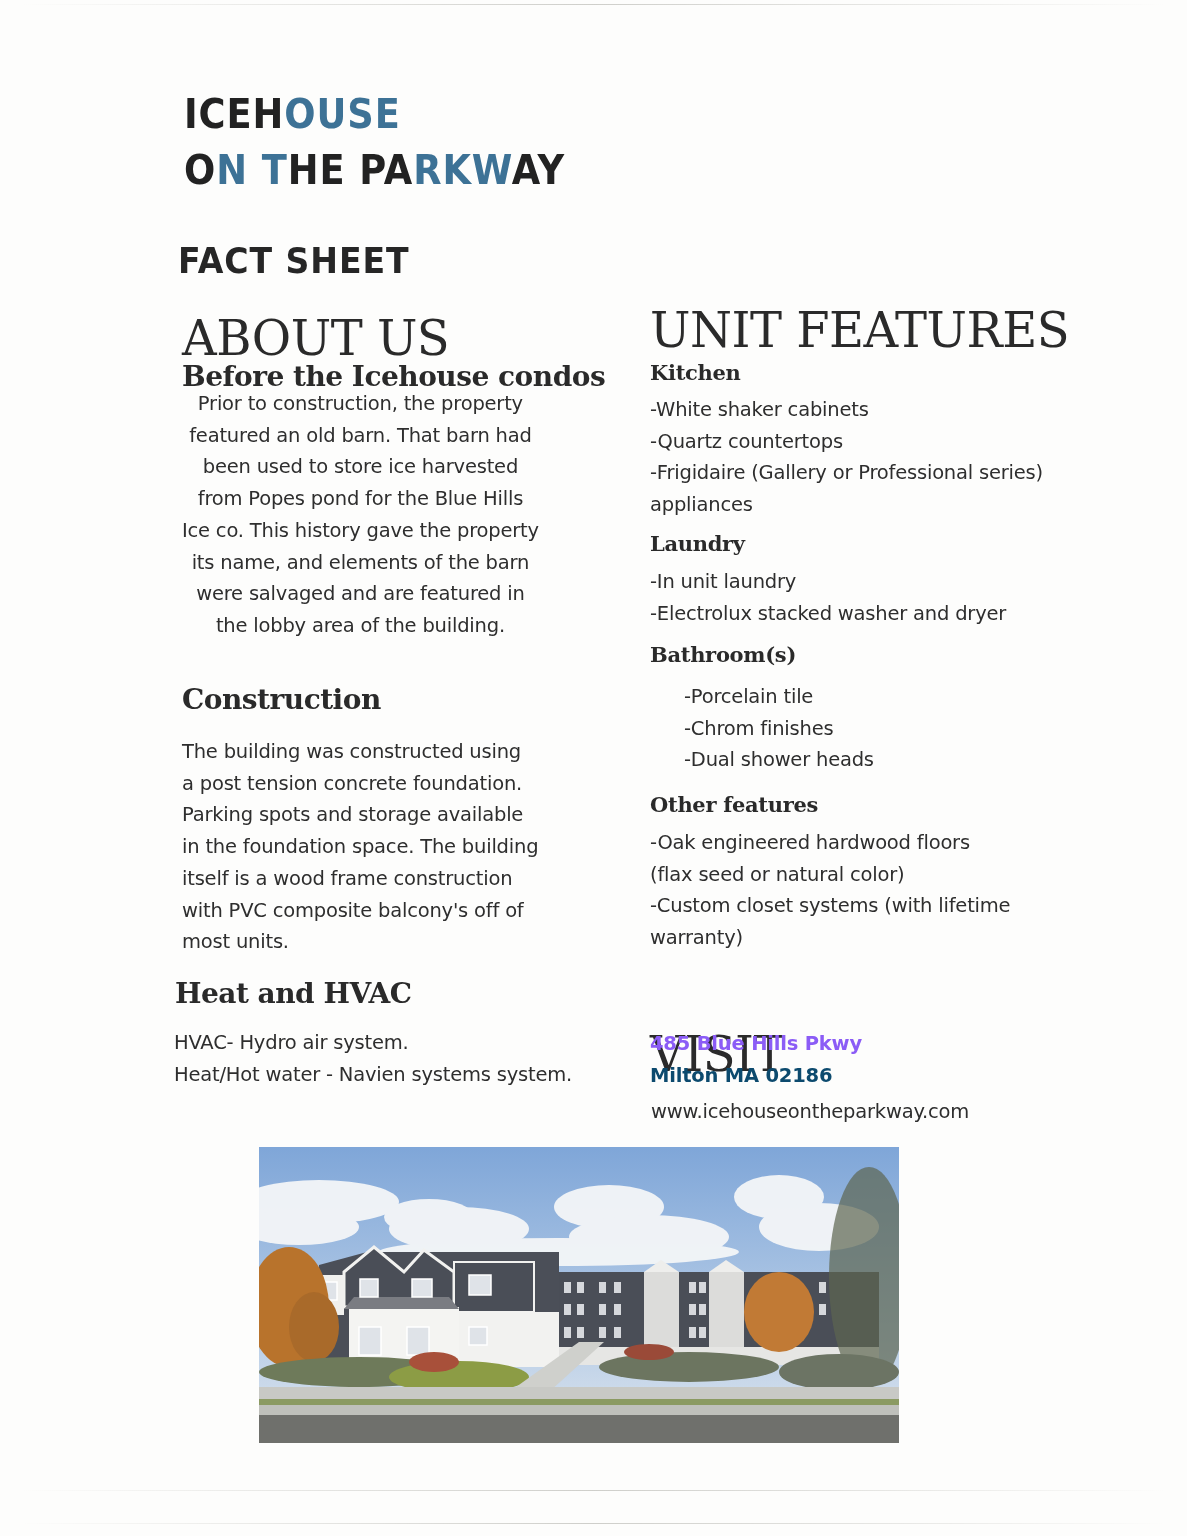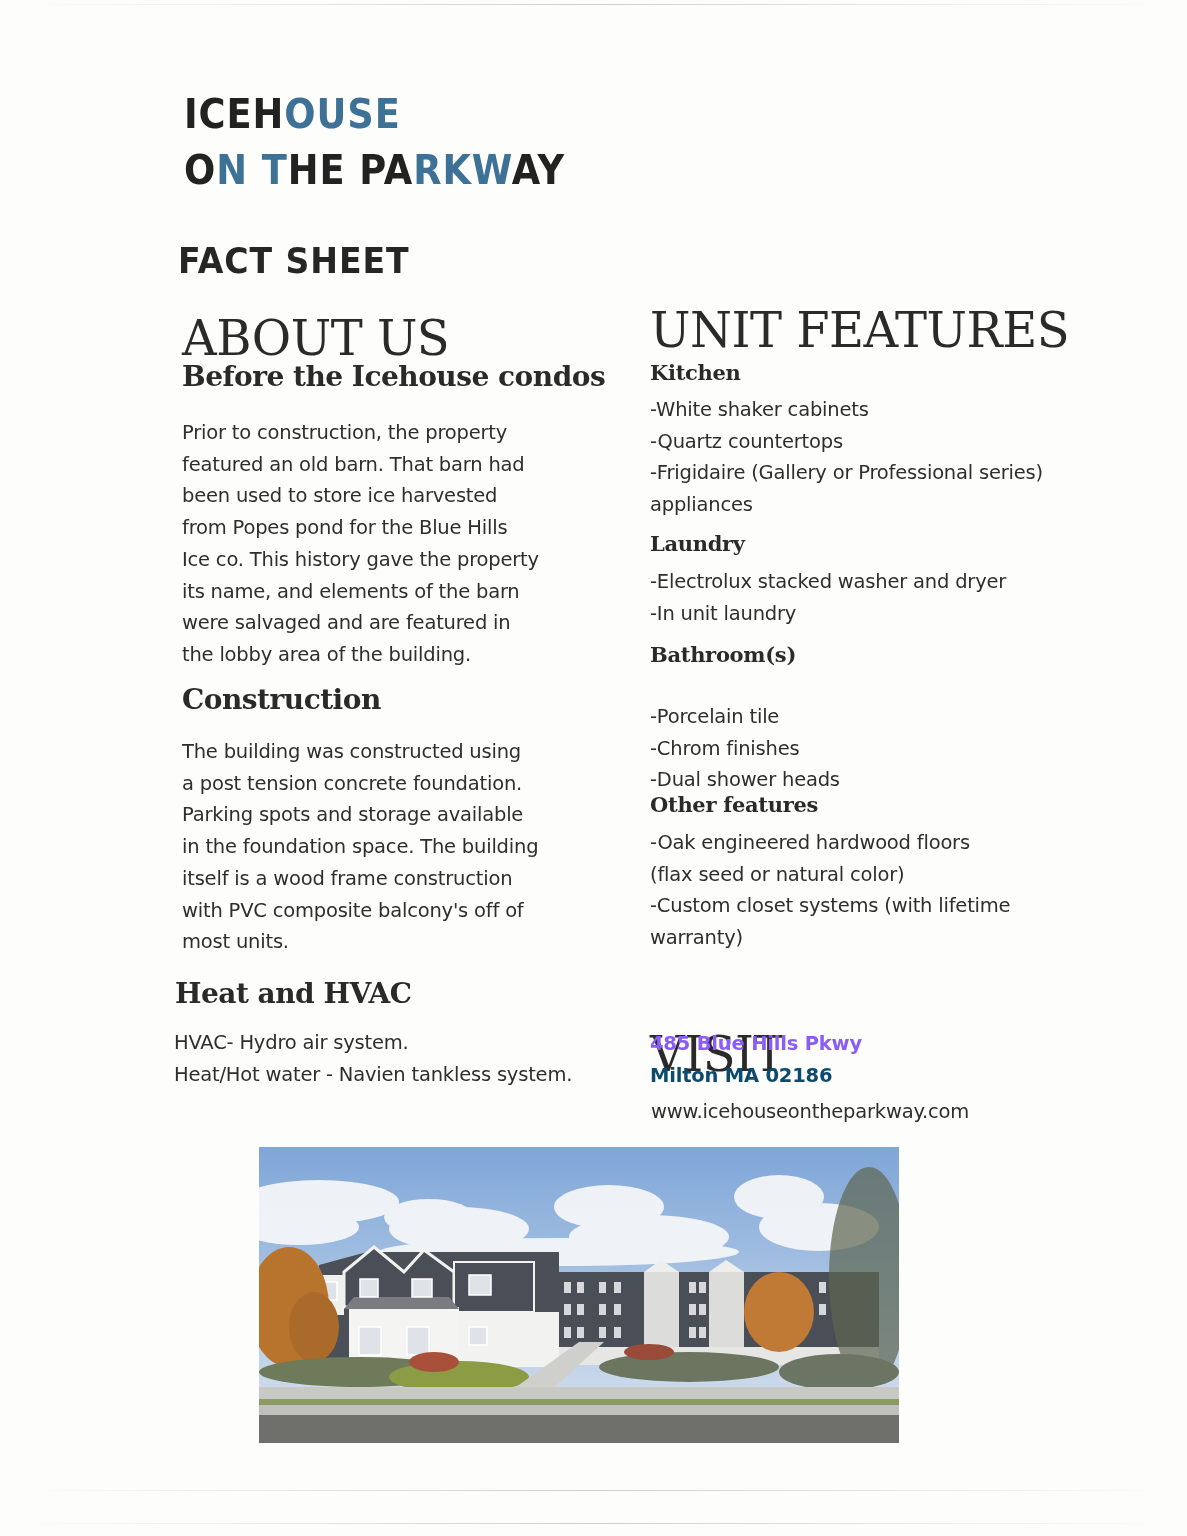--- a/index.html
+++ b/index.html
@@ -57,21 +57,21 @@
   <span class="line">
     <span>O</span><span class="b">N</span><span style="white-space:pre"> </span><span class="b">T</span><span style="white-space:pre">HE PA</span><span class="b">RKW</span><span>AY</span>
   </span>
 </div>
 
 <div class="fact-sheet">FACT SHEET</div>
 
 <div class="abs serif h1" style="left:182px; top:310px;">ABOUT US</div>
 <div class="abs serif h2" style="left:182px; top:360px;">Before the Icehouse condos</div>
 
-<div class="abs para body-text" style="left:182px; top:417px;">
+<div class="abs para body-text" style="left:182px; top:388px;text-align:center;">
   <span class="ln">Prior to construction, the property</span>
   <span class="ln">featured an old barn. That barn had</span>
   <span class="ln">been used to store ice harvested</span>
   <span class="ln">from Popes pond for the Blue Hills</span>
   <span class="ln">Ice co. This history gave the property</span>
   <span class="ln">its name, and elements of the barn</span>
   <span class="ln">were salvaged and are featured in</span>
   <span class="ln">the lobby area of the building.</span>
 </div>
 
@@ -82,41 +82,41 @@
   <span class="ln">Parking spots and storage available</span>
   <span class="ln">in the foundation space. The building</span>
   <span class="ln">itself is a wood frame construction</span>
   <span class="ln">with PVC composite balcony's off of</span>
   <span class="ln">most units.</span>
 </div>
 
 <div class="abs serif h2" style="left:175px; top:977px;">Heat and HVAC</div>
 <div class="abs para body-text" style="left:174px; top:1027px;">
   <span class="ln">HVAC- Hydro air system.</span>
-  <span class="ln">Heat/Hot water - Navien tankless system.</span>
+  <span class="ln">Heat/Hot water - Navien systems system.</span>
 </div>
 
 <div class="abs serif h1" style="left:650px; top:302px;">UNIT FEATURES</div>
 
 <div class="abs serif h3" style="left:650px; top:360px;">Kitchen</div>
 <div class="abs para body-text" style="left:650px; top:394px;">
   <span class="ln">-White shaker cabinets</span>
   <span class="ln">-Quartz countertops</span>
   <span class="ln">-Frigidaire (Gallery or Professional series)</span>
   <span class="ln">appliances</span>
 </div>
 
 <div class="abs serif h3" style="left:650px; top:531px;">Laundry</div>
 <div class="abs para body-text" style="left:650px; top:566px;">
+  <span class="ln">-In unit laundry</span>
   <span class="ln">-Electrolux stacked washer and dryer</span>
-  <span class="ln">-In unit laundry</span>
 </div>
 
 <div class="abs serif h3" style="left:650px; top:642px;">Bathroom(s)</div>
-<div class="abs para body-text" style="left:650px; top:681px;margin-top:20px;">
+<div class="abs para body-text" style="left:684px; top:681px;">
   <span class="ln">-Porcelain tile</span>
   <span class="ln">-Chrom finishes</span>
   <span class="ln">-Dual shower heads</span>
 </div>
 
 <div class="abs serif h3" style="left:650px; top:792px;">Other features</div>
 <div class="abs para body-text" style="left:650px; top:827px;">
   <span class="ln">-Oak engineered hardwood floors</span>
   <span class="ln">(flax seed or natural color)</span>
   <span class="ln">-Custom closet systems (with lifetime</span>

